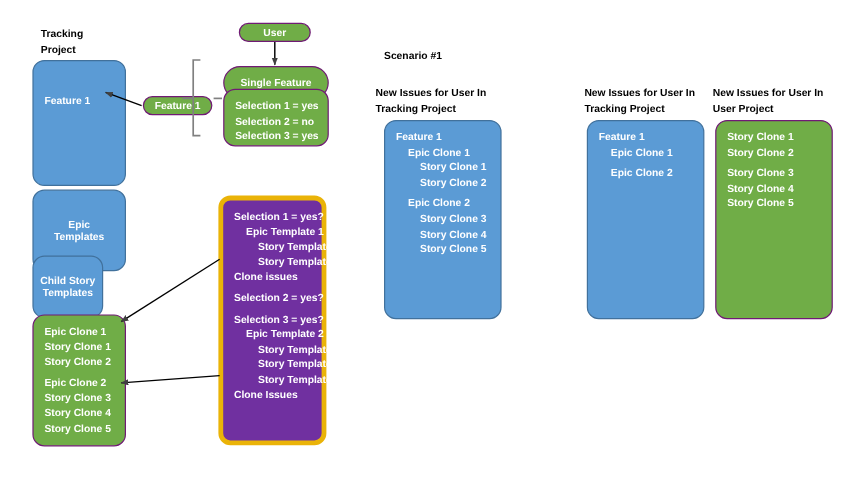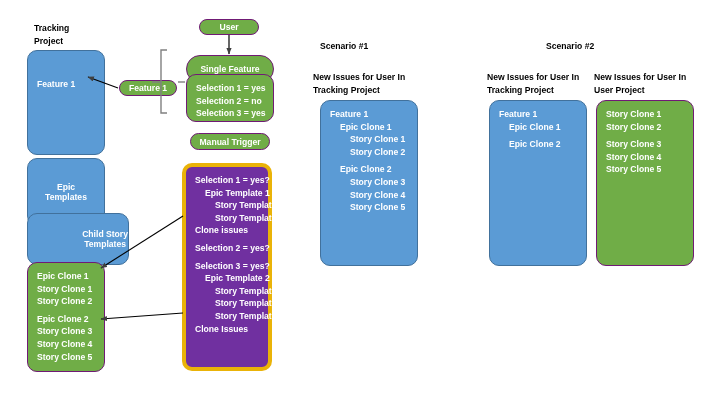--- a/index.html
+++ b/index.html
@@ -80,21 +80,21 @@
     <div class="fs85 bold" style="position:absolute; left:9px; top:28px;">Feature 1</div>
   </div>
 
   <div class="node blue centered" style="left:27px; top:158px; width:78px; height:68px;">
     <div class="fs85 bold">
       <div>Epic</div>
       <div>Templates</div>
     </div>
   </div>
 
-  <div class="node blue centered" style="left:27px; top:213px; width:102px; height:52px;justify-content:flex-end;">
+  <div class="node blue centered" style="left:27px; top:213px; width:59px; height:52px;">
     <div class="fs85 bold">
       <div>Child Story</div>
       <div>Templates</div>
     </div>
   </div>
 
   <div class="node green lines fs85 bold" id="clones-box" style="left:27px; top:262px; width:78px; height:110px;">
       <div class="ln indent0">Epic Clone 1</div>
       <div class="ln indent0">Story Clone 1</div>
       <div class="ln indent0">Story Clone 2</div>
@@ -112,23 +112,20 @@
   <div class="node green pill centered fs85 bold" style="left:186px; top:55px; width:88px; height:28px;">
     <span>Single Feature</span>
   </div>
 
   <div class="node green lines fs85 bold" id="selections-box" style="left:186px; top:74px; width:88px; height:48px;">
       <div class="ln indent0">Selection 1 = yes</div>
       <div class="ln indent0">Selection 2 = no</div>
       <div class="ln indent0">Selection 3 = yes</div>
     </div>
 
-  <div class="node green pill centered fs85 bold" style="left:190px; top:133px; width:80px; height:17px;">
-    <span>Manual Trigger</span>
-  </div>
 
   <div class="node green pill centered fs85 bold" style="left:119px; top:80px; width:58px; height:16px;">
     <span>Feature 1</span>
   </div>
 
   <div class="node purple lines fs85 bold" id="logic-box" style="left:182px; top:163px; width:90px; height:208px;">
       <div class="ln indent0">Selection 1 = yes?</div>
       <div class="ln indent1">Epic Template 1</div>
       <div class="ln indent2">Story Template 1</div>
       <div class="ln indent2">Story Template 2</div>
@@ -156,21 +153,20 @@
       <div class="ln indent1">Epic Clone 1</div>
       <div class="ln indent2">Story Clone 1</div>
       <div class="ln indent2">Story Clone 2</div>
       <div class="spacer" style="height: 5px; line-height: 5px;">&nbsp;</div>
       <div class="ln indent1">Epic Clone 2</div>
       <div class="ln indent2">Story Clone 3</div>
       <div class="ln indent2">Story Clone 4</div>
       <div class="ln indent2">Story Clone 5</div>
     </div>
 
-  <div class="label fs85 bold" style="left:546px; top:40px; width:110px;">Scenario #2</div>
 
   <div class="label fs85 bold" style="left:487px; top:71px; width:124px;">
     <div>New Issues for User In</div>
     <div>Tracking Project</div>
   </div>
 
   <div class="label fs85 bold" style="left:594px; top:71px; width:124px;">
     <div>New Issues for User In</div>
     <div>User Project</div>
   </div>

